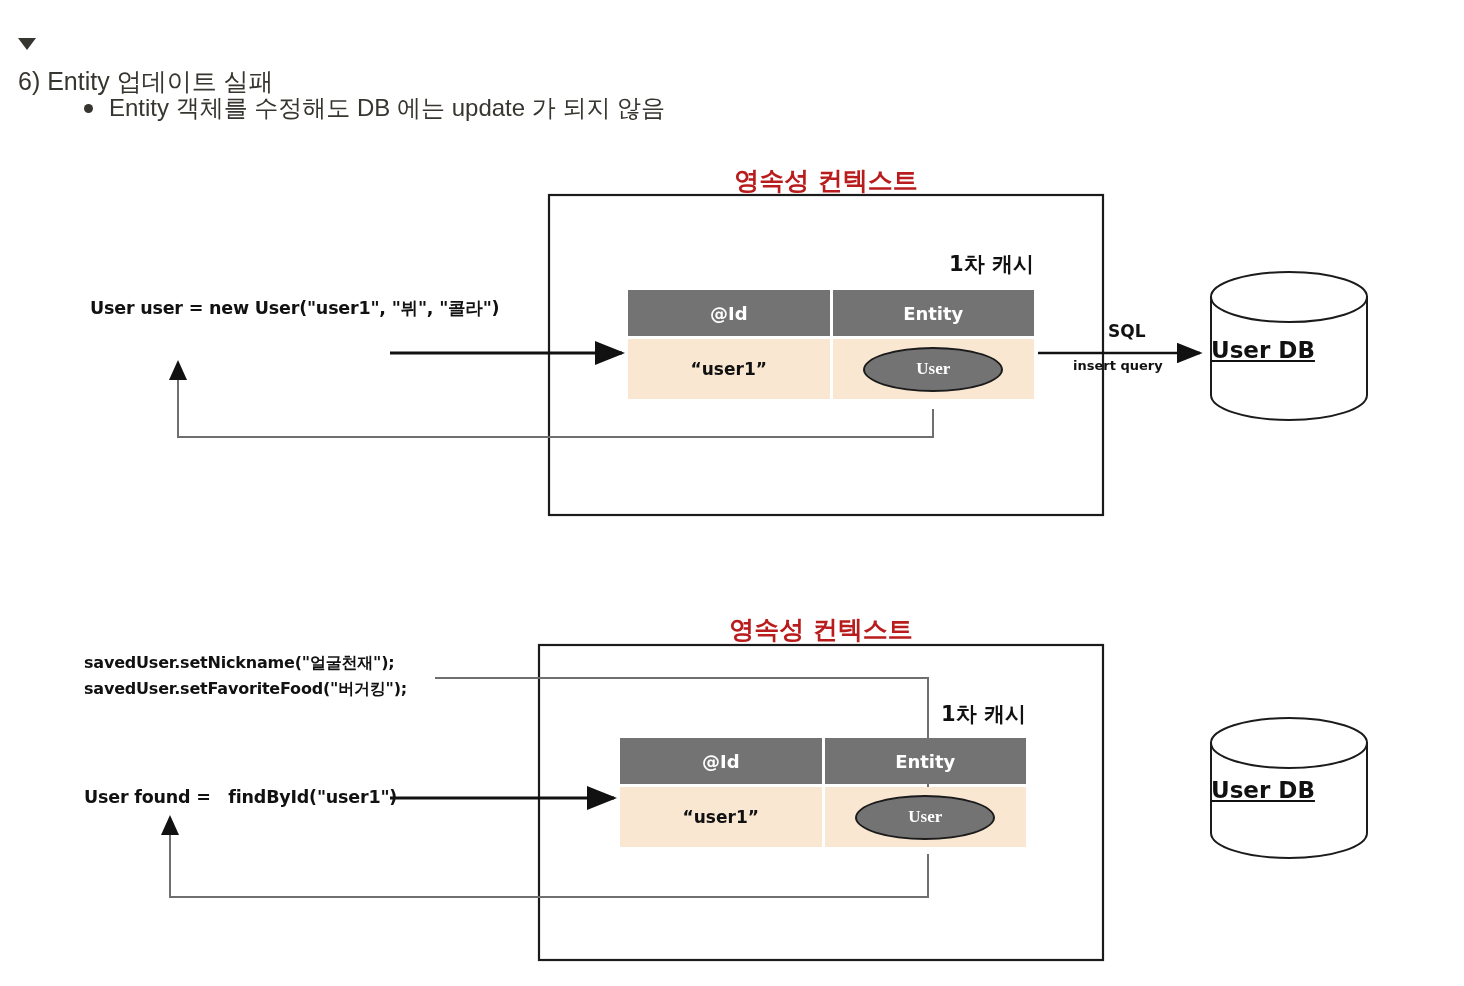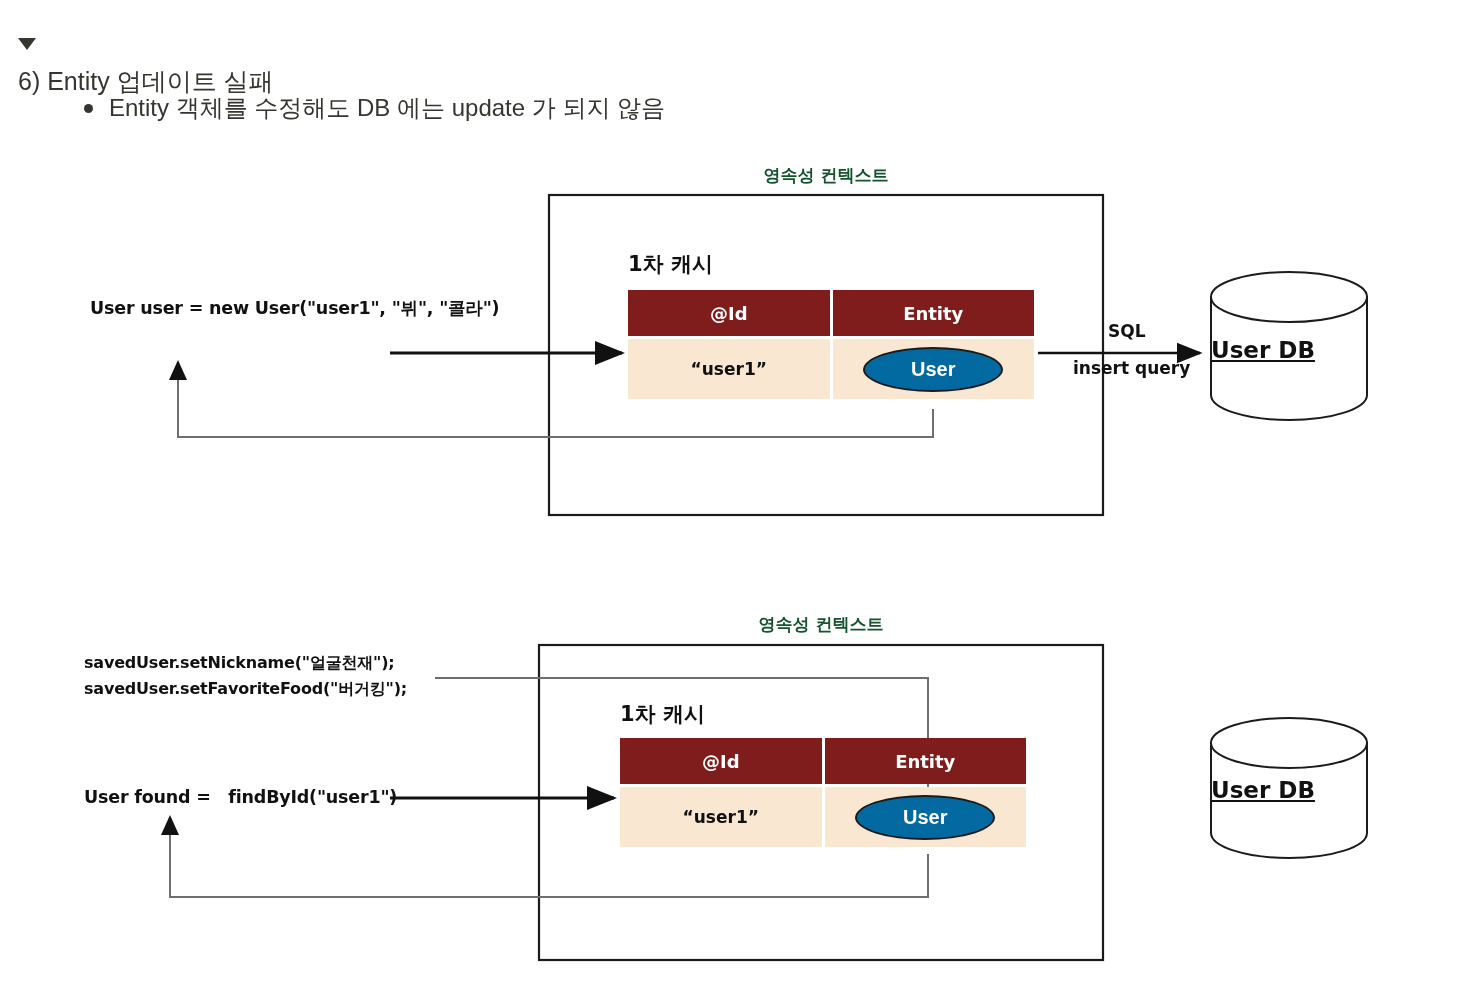--- a/index.html
+++ b/index.html
@@ -85,47 +85,47 @@
   }
   .code-line-1 { font-size: 17.5px; }
   .code-line-2 { font-size: 17.5px; }
   .code-small  { font-size: 16px; line-height: 23px; }
 
   
   .ctx-title {
     position: absolute;
     font-family: "DejaVu Sans", "Liberation Sans", sans-serif;
     font-weight: bold;
+    font-size: 25px;
+    color: #b91c1c;
+    text-align: center;
+    white-space: nowrap;
+  }
+  .cache-title {
+    position: absolute;
+    font-family: "DejaVu Sans", "Liberation Sans", sans-serif;
+    font-weight: bold;
+    font-size: 21px;
+    color: #111111;
+    text-align: right;
+    white-space: nowrap;
+  }
+  .sql-label {
+    position: absolute;
+    font-family: "DejaVu Sans", "Liberation Sans", sans-serif;
+    font-weight: bold;
     font-size: 17px;
-    color: #14532d;
-    text-align: center;
-    white-space: nowrap;
-  }
-  .cache-title {
-    position: absolute;
-    font-family: "DejaVu Sans", "Liberation Sans", sans-serif;
-    font-weight: bold;
-    font-size: 21px;
-    color: #111111;
-    text-align: left;
-    white-space: nowrap;
-  }
-  .sql-label {
-    position: absolute;
-    font-family: "DejaVu Sans", "Liberation Sans", sans-serif;
-    font-weight: bold;
-    font-size: 17px;
     color: #111111;
     white-space: nowrap;
   }
   .sql-sub {
     position: absolute;
     font-family: "DejaVu Sans", "Liberation Sans", sans-serif;
     font-weight: bold;
-    font-size: 17px;
+    font-size: 13px;
     color: #111111;
     white-space: nowrap;
   }
   .db-label {
     position: absolute;
     font-family: "DejaVu Sans", "Liberation Sans", sans-serif;
     font-weight: bold;
     font-size: 23px;
     color: #111111;
     white-space: nowrap;
@@ -135,21 +135,21 @@
   
   .cache-table {
     position: absolute;
     display: grid;
     grid-template-columns: 1fr 1fr;
     grid-template-rows: 46px 60px;
     row-gap: 3px;
     column-gap: 3px;
   }
   .cache-th {
-    background: #7f1d1d;
+    background: #737373;
     display: flex;
     align-items: center;
     justify-content: center;
     font-family: "DejaVu Sans", "Liberation Sans", sans-serif;
     font-weight: bold;
     font-size: 18px;
     color: #ffffff;
   }
   .cache-td {
     background: #f9e7d2;
@@ -159,28 +159,28 @@
     font-family: "DejaVu Sans", "Liberation Sans", sans-serif;
     font-weight: bold;
     font-size: 17px;
     color: #111111;
     position: relative;
   }
   .entity-ellipse {
     width: 140px;
     height: 45px;
     border-radius: 50%;
-    background: #0369a1;
+    background: #737373;
     border: 2px solid #1b1b1b;
     display: flex;
     align-items: center;
     justify-content: center;
-    font-family: Liberation Sans, sans-serif;
-    font-weight: bold;
-    font-size: 20px;
+    font-family: Liberation Serif, serif;
+    font-weight: bold;
+    font-size: 17px;
     color: #ffffff;
     position: relative;
     z-index: 4;
   }
 </style>
 </head>
 <body>
 
 <div class="outline-heading">
   <span class="toggle-triangle"></span>

